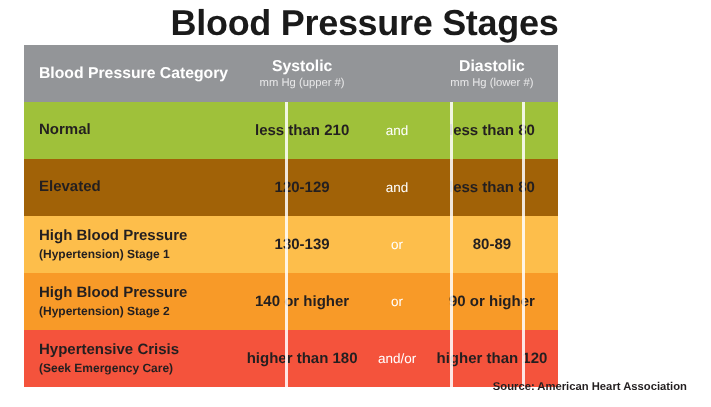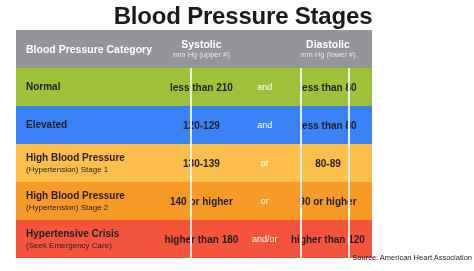--- a/index.html
+++ b/index.html
@@ -68,34 +68,34 @@
   .hdr-sub {
     font-size: 7.5px;
     font-weight: normal;
     color: #e8e8e9;
     line-height: 10px;
   }
 
   
   .drow { height: 38px; position: relative; }
   .drow.r-normal { background: #9fc13a; justify-content: space-between; }
-  .drow.r-elevated { background: #3b82f6; }
+  .drow.r-elevated { background: #a16207; }
   .drow.r-stage1 { background: #fdbe4b; }
   .drow.r-stage2 { background: #f89a28; }
   .drow.r-crisis { background: #f4533c; }
 
   .cat-main {
     font-size: 10px;
     font-weight: bold;
     color: #231f20;
     line-height: 12px;
   }
   .cat-sub {
     font-size: 8px;
-    font-weight: normal;
+    font-weight: bold;
     color: #231f20;
     line-height: 11px;
   }
   .val {
     font-size: 10px;
     font-weight: bold;
     color: #231f20;
   }
   .conj {
     font-size: 9px;
@@ -111,24 +111,24 @@
     height: 100%;
     background: #ffffff;
     opacity: 0.85;
   }
   .sep-1 { left: 174px; }
   .sep-2 { left: 284px; }
   .sep-3 { left: 332px; }
 
   #source {
     position: absolute;
-    right: 2px;
+    right: 16px;
     top: 253px;
     font-size: 7.5px;
-    font-weight: normal;
+    font-weight: bold;
     color: #231f20;
     text-align: right;
   }
 </style>
 </head>
 <body>
 
 <div id="page">
 
   <div id="title">Blood Pressure Stages</div>

